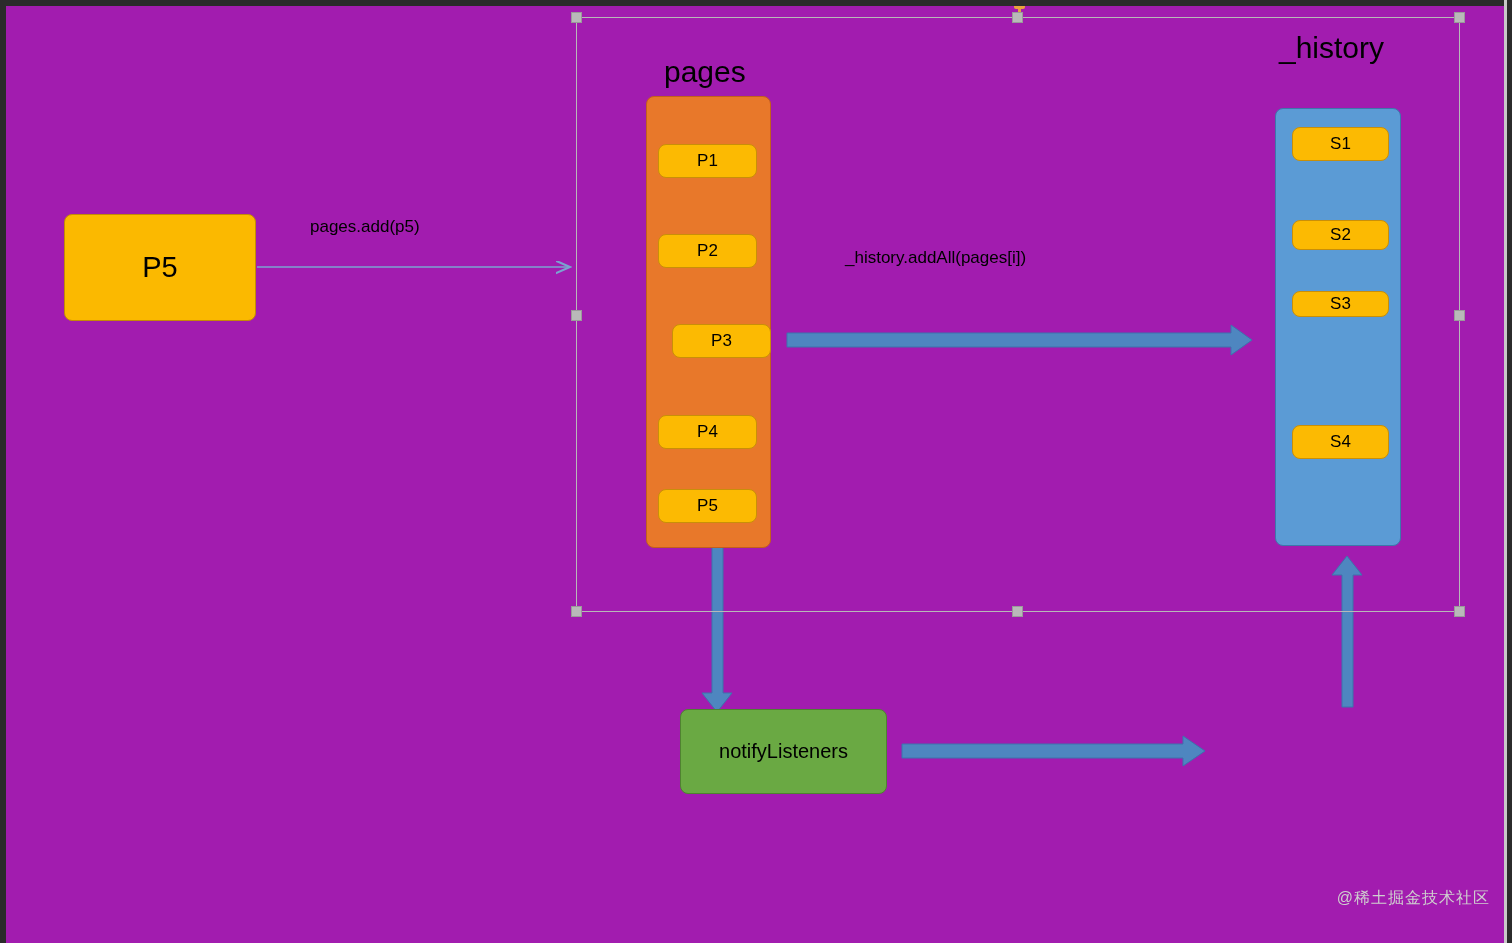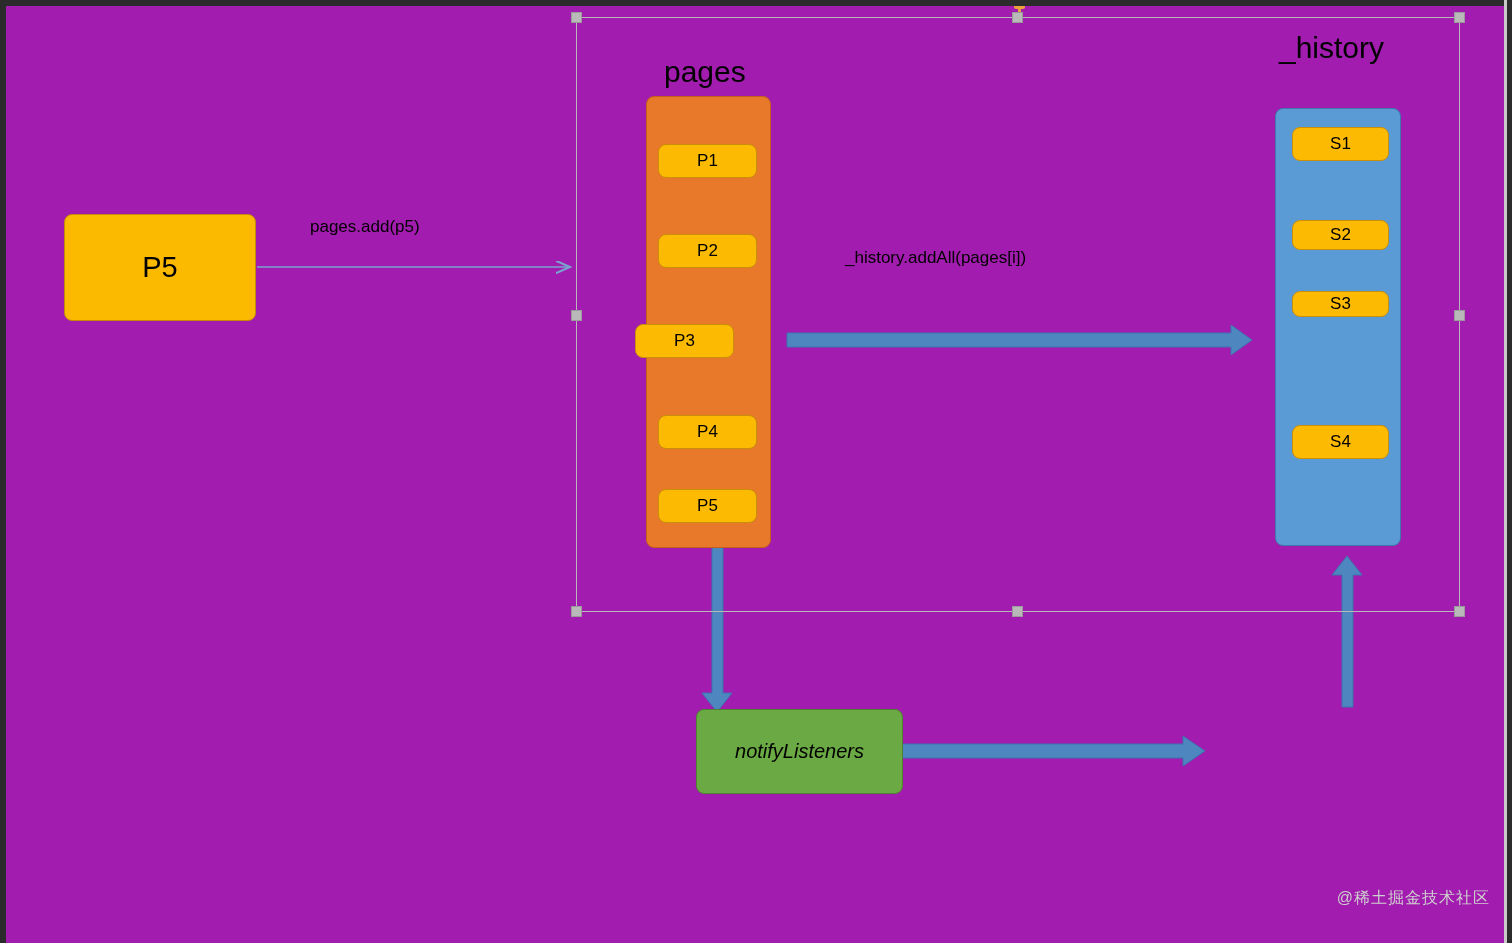--- a/index.html
+++ b/index.html
@@ -175,21 +175,21 @@
   </div>
 
   <div class="shape container-pages" style="left:646px; top:96px; width:125px; height:452px;"></div>
 
   <div class="shape chip" style="left:658px; top:144px; width:99px; height:34px;">
     <span>P1</span>
   </div>
   <div class="shape chip" style="left:658px; top:234px; width:99px; height:34px;">
     <span>P2</span>
   </div>
-  <div class="shape chip" style="left:635px; top:324px; width:99px; height:34px;">
+  <div class="shape chip" style="left:672px; top:324px; width:99px; height:34px;">
     <span>P3</span>
   </div>
   <div class="shape chip" style="left:658px; top:415px; width:99px; height:34px;">
     <span>P4</span>
   </div>
   <div class="shape chip" style="left:658px; top:489px; width:99px; height:34px;">
     <span>P5</span>
   </div>
 
   <div class="shape container-history" style="left:1275px; top:108px; width:126px; height:438px;"></div>
@@ -200,21 +200,21 @@
   <div class="shape chip" style="left:1292px; top:220px; width:97px; height:30px;">
     <span>S2</span>
   </div>
   <div class="shape chip" style="left:1292px; top:291px; width:97px; height:26px;">
     <span>S3</span>
   </div>
   <div class="shape chip" style="left:1292px; top:425px; width:97px; height:34px;">
     <span>S4</span>
   </div>
 
-  <div class="shape box-green" style="left:696px; top:709px; width:207px; height:85px;font-style:italic;">
+  <div class="shape box-green" style="left:680px; top:709px; width:207px; height:85px;">
     <span>notifyListeners</span>
   </div>
 
 
   <div class="sel-line sel-h" style="left:576px; top:17px; width:883px;"></div>
   <div class="sel-line sel-h" style="left:576px; top:611px; width:883px;"></div>
   <div class="sel-line sel-v" style="left:576px; top:17px; height:594px;"></div>
   <div class="sel-line sel-v" style="left:1459px; top:17px; height:594px;"></div>
 
   <div class="rotate-stem" style="left:1018px; top:0px; height:17px;"></div>

